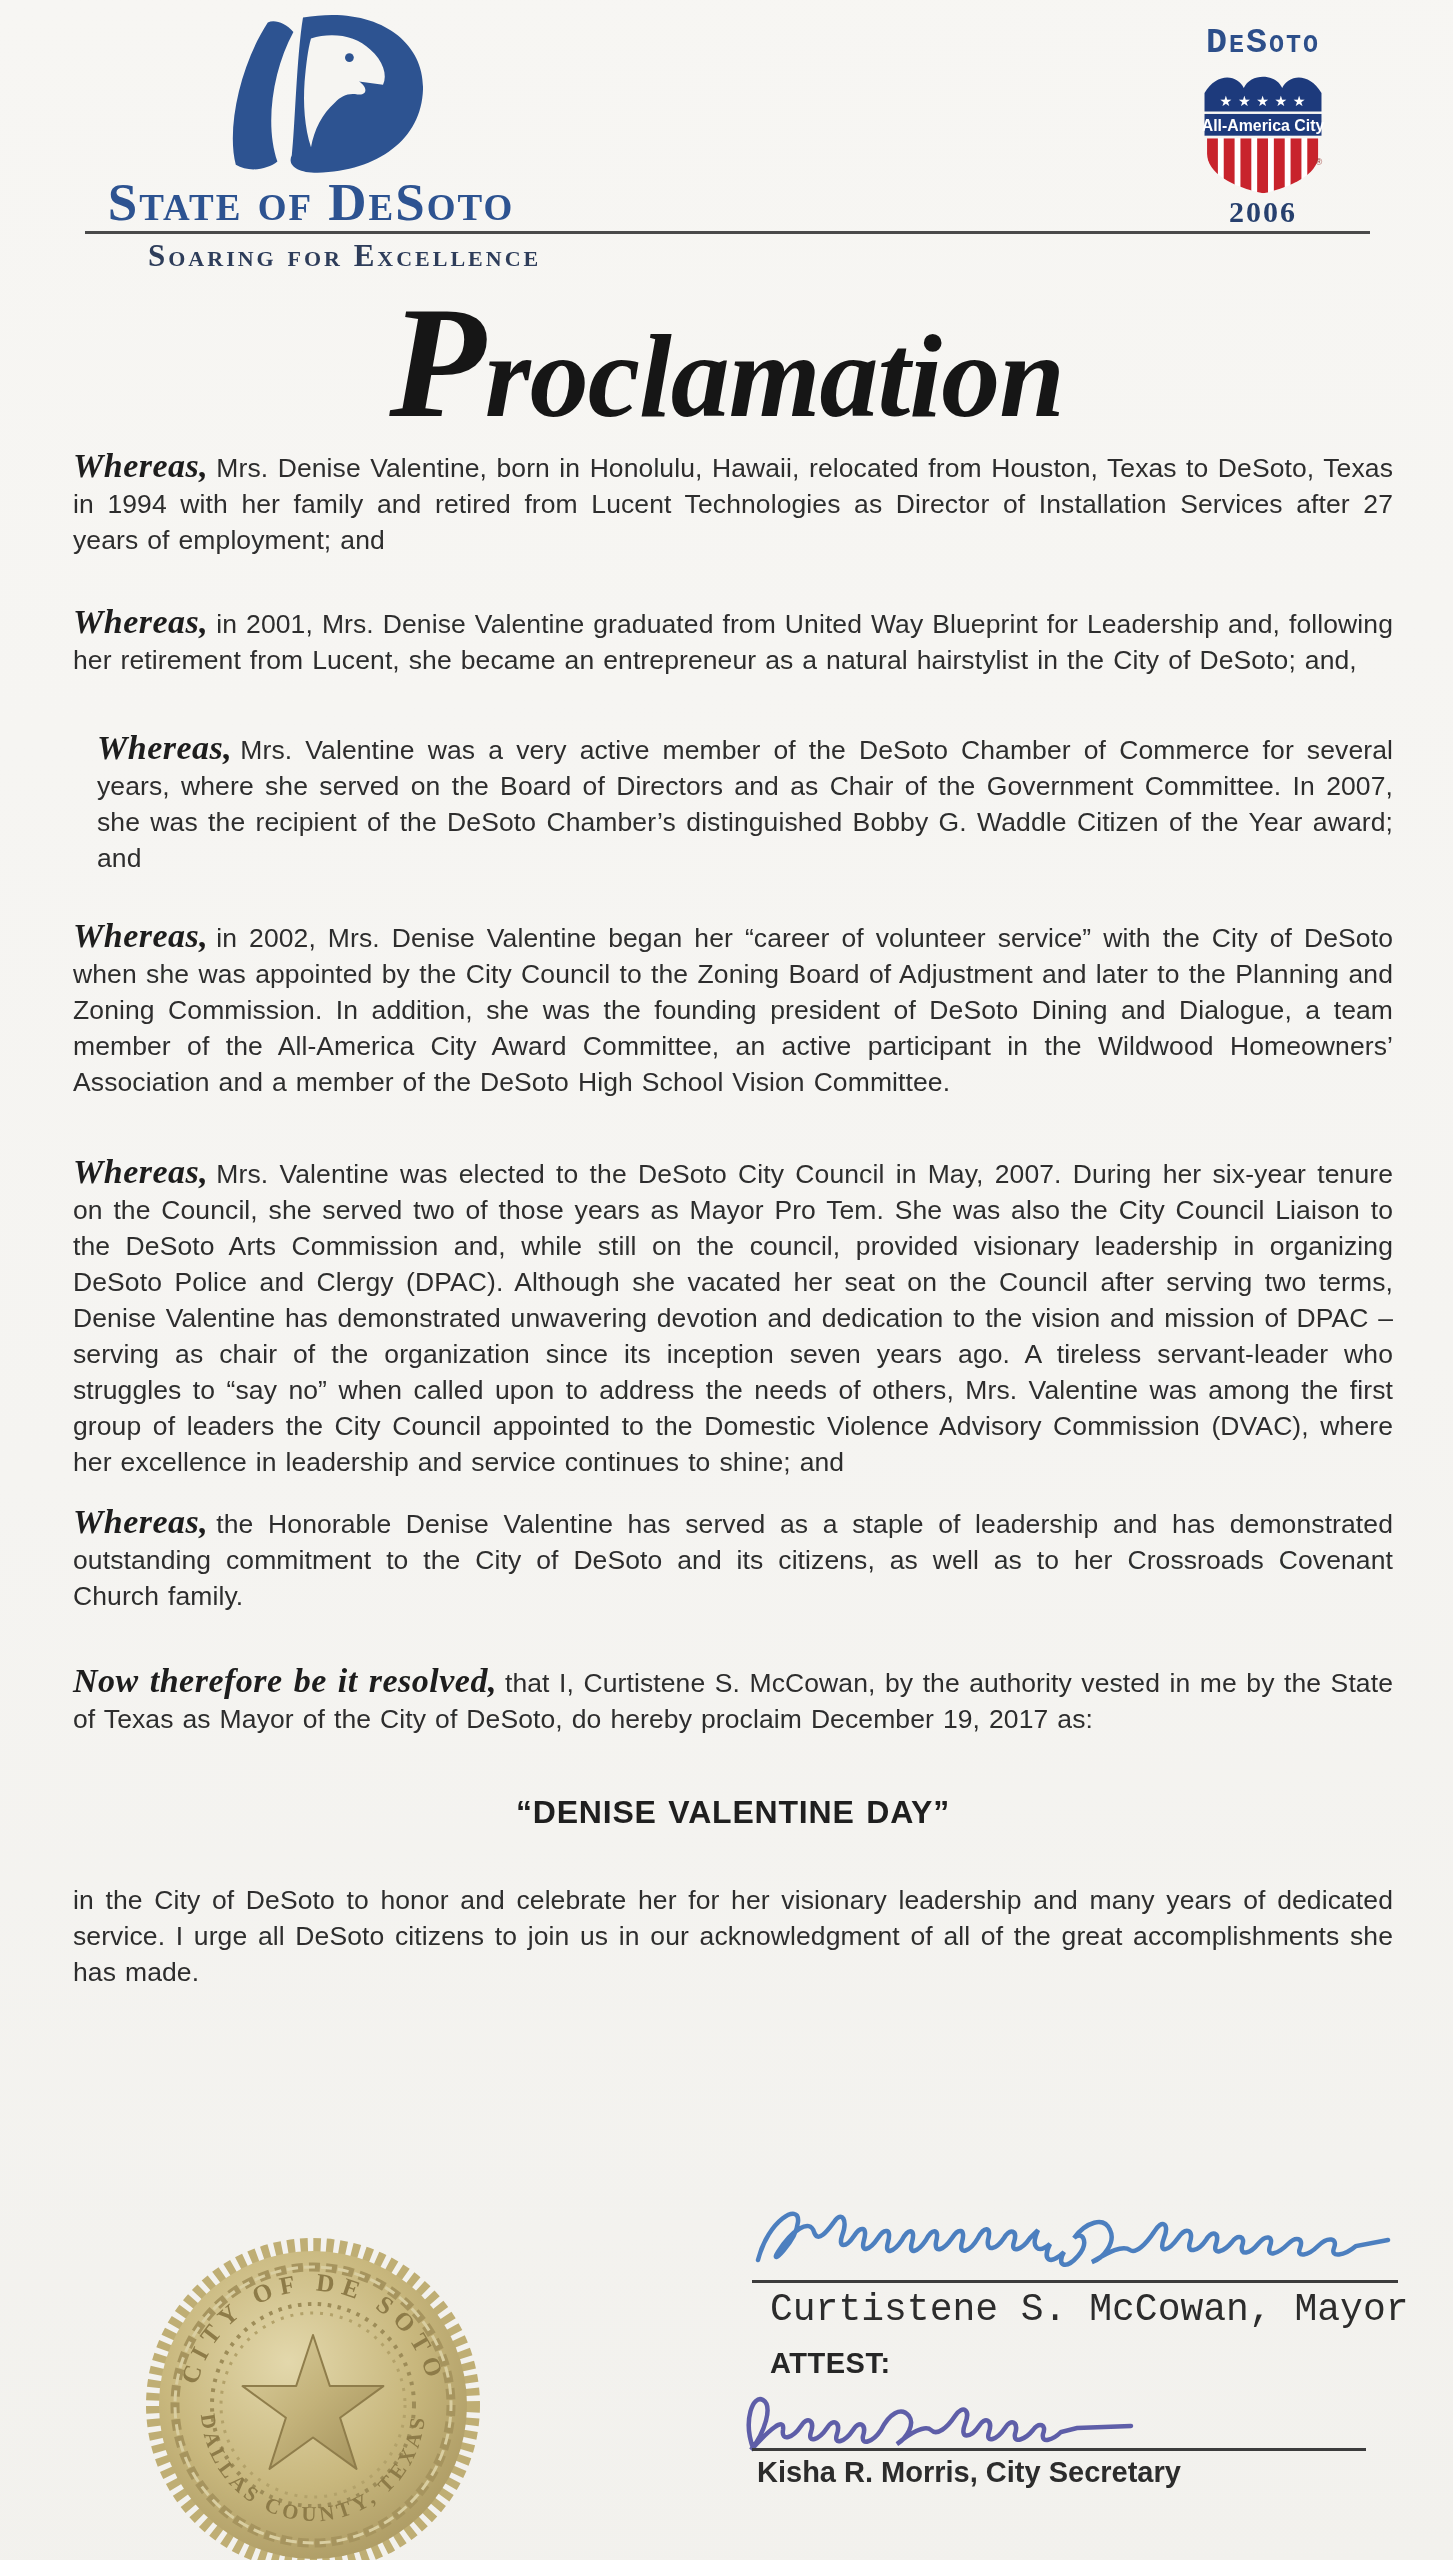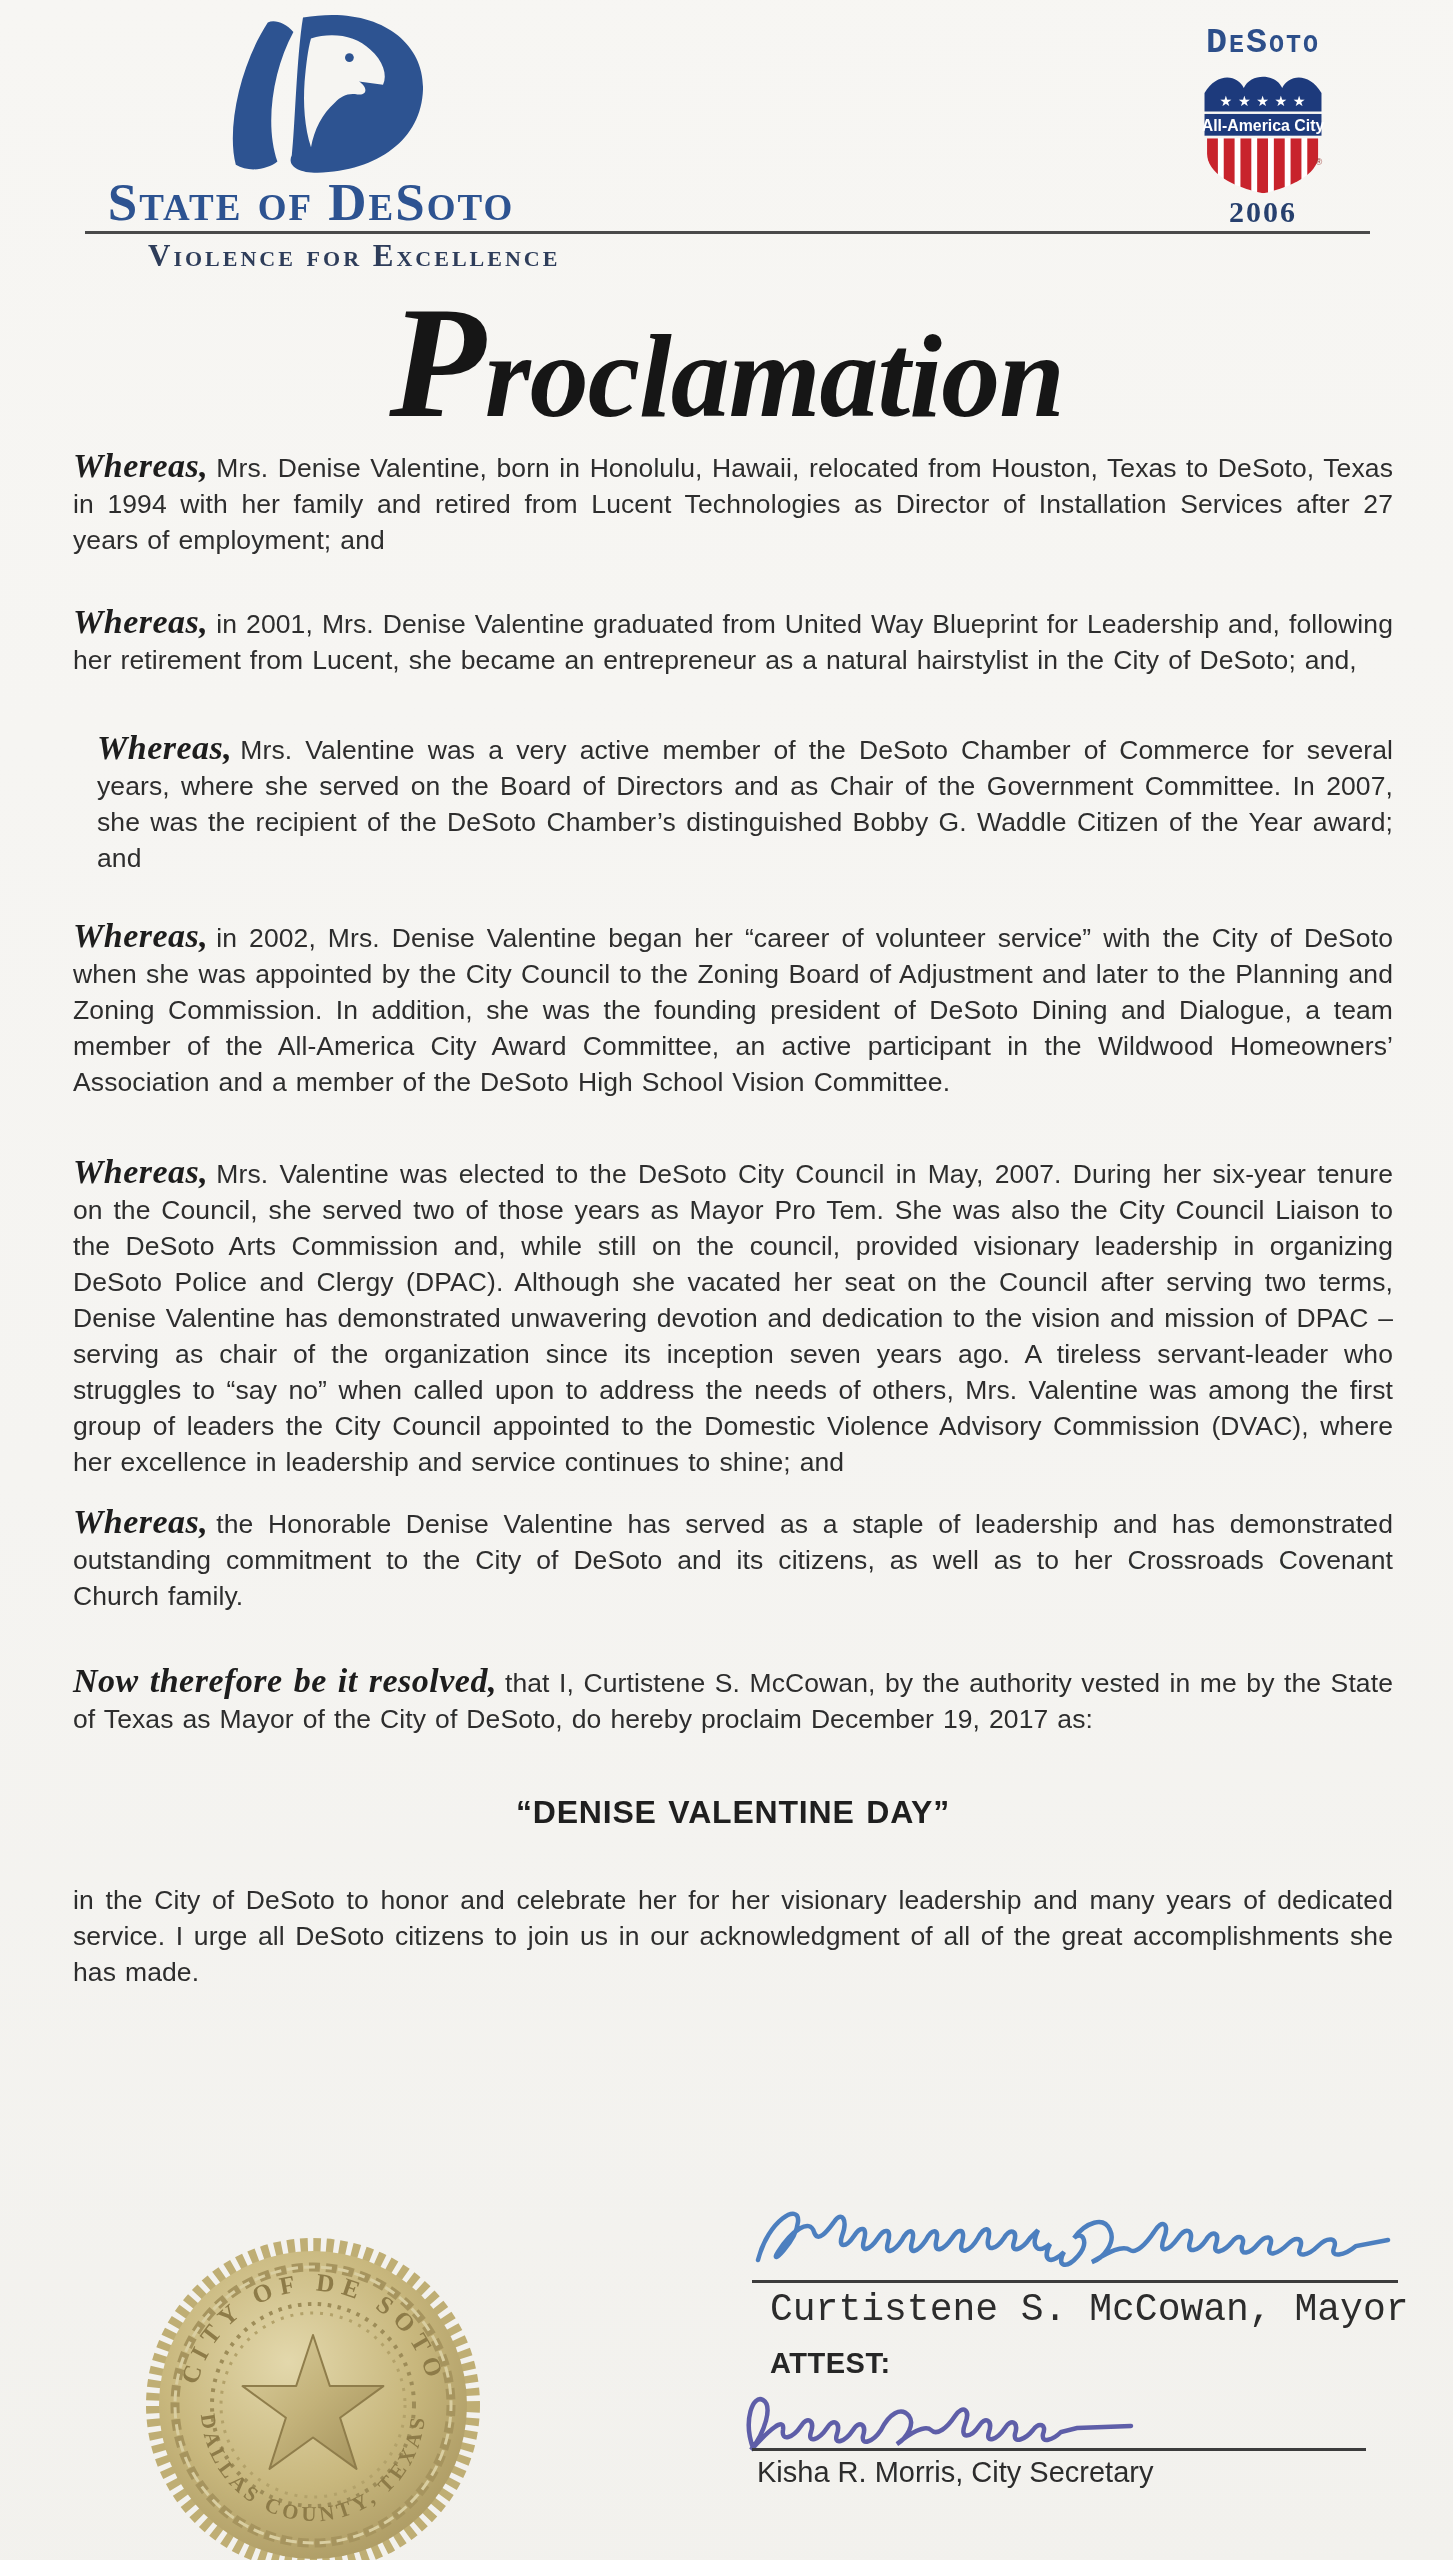--- a/index.html
+++ b/index.html
@@ -64,21 +64,21 @@
     text-align:center; font-weight:700; font-size:32px; letter-spacing:0.8px;
     line-height:40px; color:#1f1f1f; margin-bottom:50px; word-spacing:2px;
   }
   
   .sig-mayor-svg { position:absolute; left:748px; top:2196px; width:650px; height:92px; }
   .sig-line-mayor { position:absolute; left:752px; top:2280px; width:646px; height:3px; background:#3c3c3c; }
   .mayor-name { position:absolute; left:770px; top:2288px; font-size:38px; color:#2c2c2c;font-family:Liberation Mono, monospace; }
   .attest { position:absolute; left:770px; top:2347px; font-size:29px; font-weight:700; letter-spacing:0.5px; color:#262626; }
   .sig-sec-svg { position:absolute; left:735px; top:2386px; width:430px; height:70px; }
   .sig-line-sec { position:absolute; left:752px; top:2448px; width:614px; height:3px; background:#3c3c3c; }
-  .sec-name { position:absolute; left:757px; top:2456px; font-size:29px; color:#2c2c2c; }
+  .sec-name { position:absolute; left:757px; top:2456px; font-size:29px; color:#2c2c2c;font-weight:bold; }
   
   .seal-wrap { position:absolute; left:146px; top:2238px; width:334px; height:334px; }
   .seal-text { font-family:"Liberation Serif", serif; font-weight:700; }
 </style>
 </head>
 <body>
 
 <div class="page">
 
   <div class="logo-block">
@@ -86,21 +86,21 @@
       <svg viewBox="0 0 300 210" width="300" height="168" aria-hidden="true">
         <path d="M96,18 C62,70 44,150 56,196 C72,206 96,202 108,192 C92,146 102,78 128,30 C118,18 104,14 96,18 Z" fill="#2d5391"></path>
         <path d="M140,12 C230,-4 292,40 290,102 C288,164 234,204 158,206 C132,206 120,196 126,184 C130,150 132,60 140,12 Z" fill="#2d5391"></path>
         <path d="M150,38 C176,30 206,34 224,52 C240,66 246,84 240,96 L210,92 C222,100 220,110 208,108 C196,106 188,110 180,118 C164,132 154,152 150,174 C142,150 140,120 142,92 C144,70 146,52 150,38 Z" fill="#f6f5f2"></path>
         <circle cx="198" cy="62" r="5.5" fill="#2d5391"></circle>
       </svg>
     </div>
     <div class="city-name">State of DeSoto</div>
   </div>
   <div class="header-rule"></div>
-  <div class="tagline">Violence for Excellence</div>
+  <div class="tagline">Soaring for Excellence</div>
 
   <div class="award-block">
     <div class="award-brand">DeSoto</div>
     <svg class="award-shield" viewBox="0 0 150 158" aria-hidden="true">
       <defs>
         <clipPath id="shieldClip">
           <path d="M8,90 L142,90 L142,108 C142,132 112,148 75,156 C38,148 8,132 8,108 Z"></path>
         </clipPath>
       </defs>
       <path d="M5,36 C20,10 45,14 52,30 C60,12 90,12 98,30 C105,14 130,10 145,36 L145,58 L5,58 Z" fill="#1d3a7c"></path>

